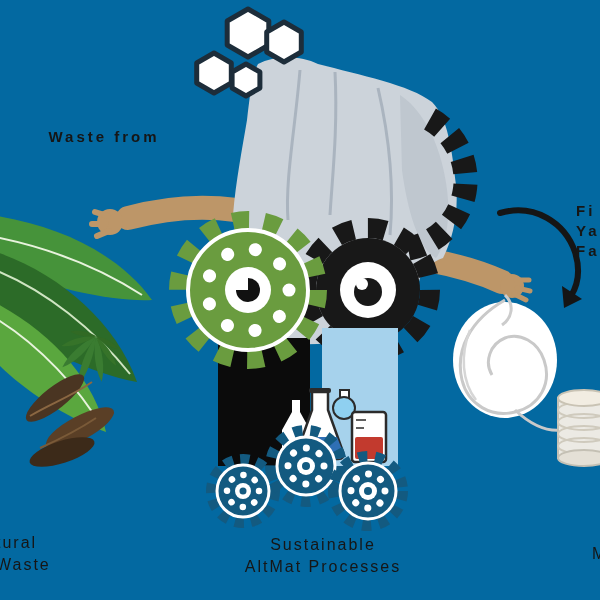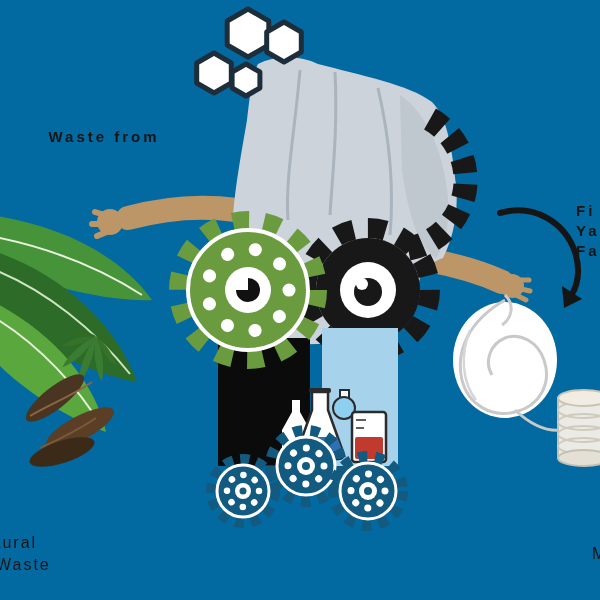--- a/index.html
+++ b/index.html
@@ -169,20 +169,22 @@
 <div class="txt ann" id="annotation-left">
   <div>Waste from</div>
 </div>
 
 <div class="txt cap" id="caption-left">
   <div>tural</div>
   <div>Waste</div>
 </div>
 
 <div class="txt cap" id="caption-center">
+  <div>Sustainable</div>
+  <div>AltMat Processes</div>
 </div>
 
 <div class="txt ann" id="annotation-right">
   <div>Fi</div>
   <div>Ya</div>
   <div>Fa</div>
 </div>
 
 <div class="txt cap" id="caption-right">
   <div>M</div>

